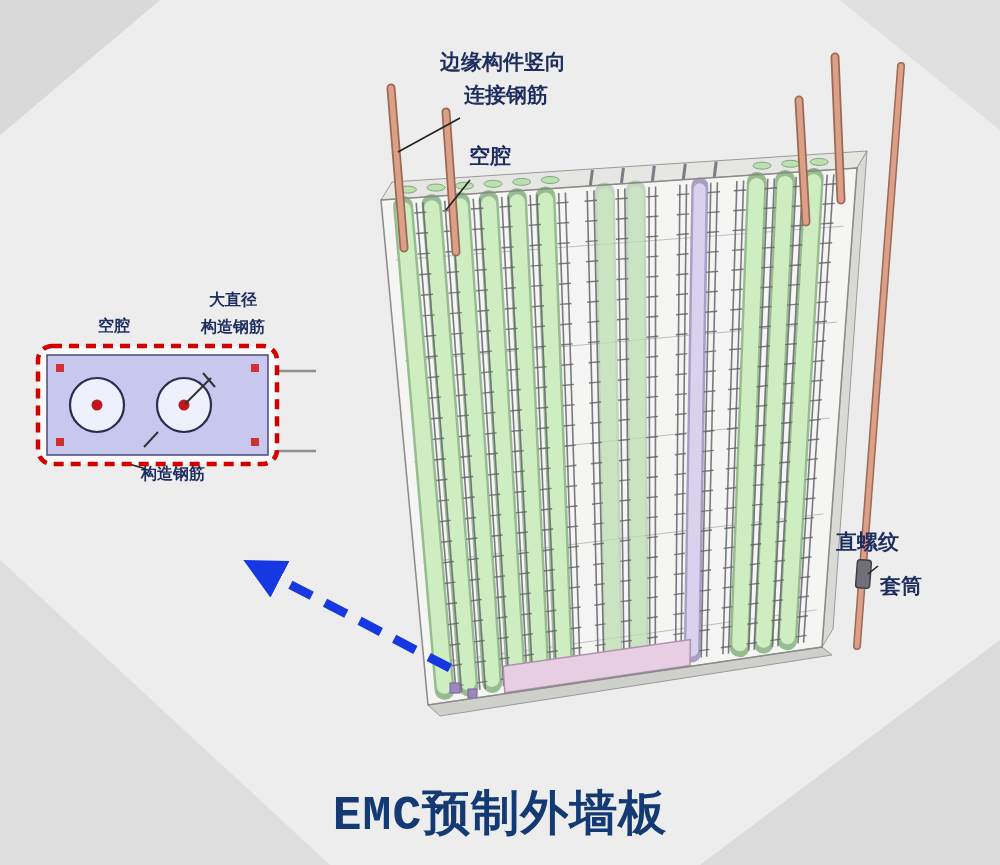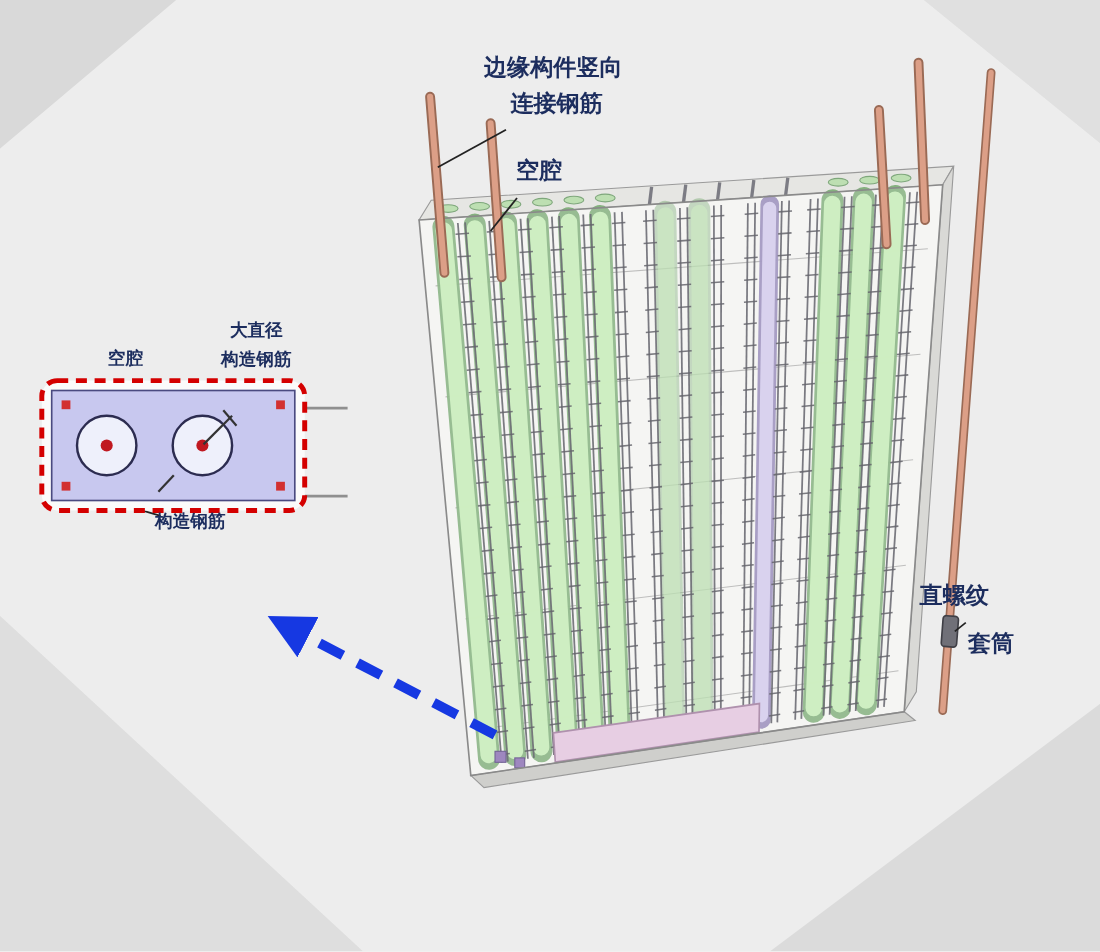--- a/index.html
+++ b/index.html
@@ -544,13 +544,14 @@
   <div class="lbl" style="left:506px;top:85px;">连接钢筋</div>
   <div class="lbl" style="left:490px;top:146px;">空腔</div>
   <div class="lbl left-align" style="left:836px;top:532px;">直螺纹</div>
   <div class="lbl left-align" style="left:880px;top:576px;">套筒</div>
 
   <div class="lbl small" style="left:114px;top:318px;">空腔</div>
   <div class="lbl small" style="left:233px;top:292px;">大直径</div>
   <div class="lbl small" style="left:233px;top:319px;">构造钢筋</div>
   <div class="lbl small" style="left:163px;top:466px;margin-left:10px;">构造钢筋</div>
 
+  <div class="title">EMC预制外墙板</div>
 </div>
 
 </body></html>

